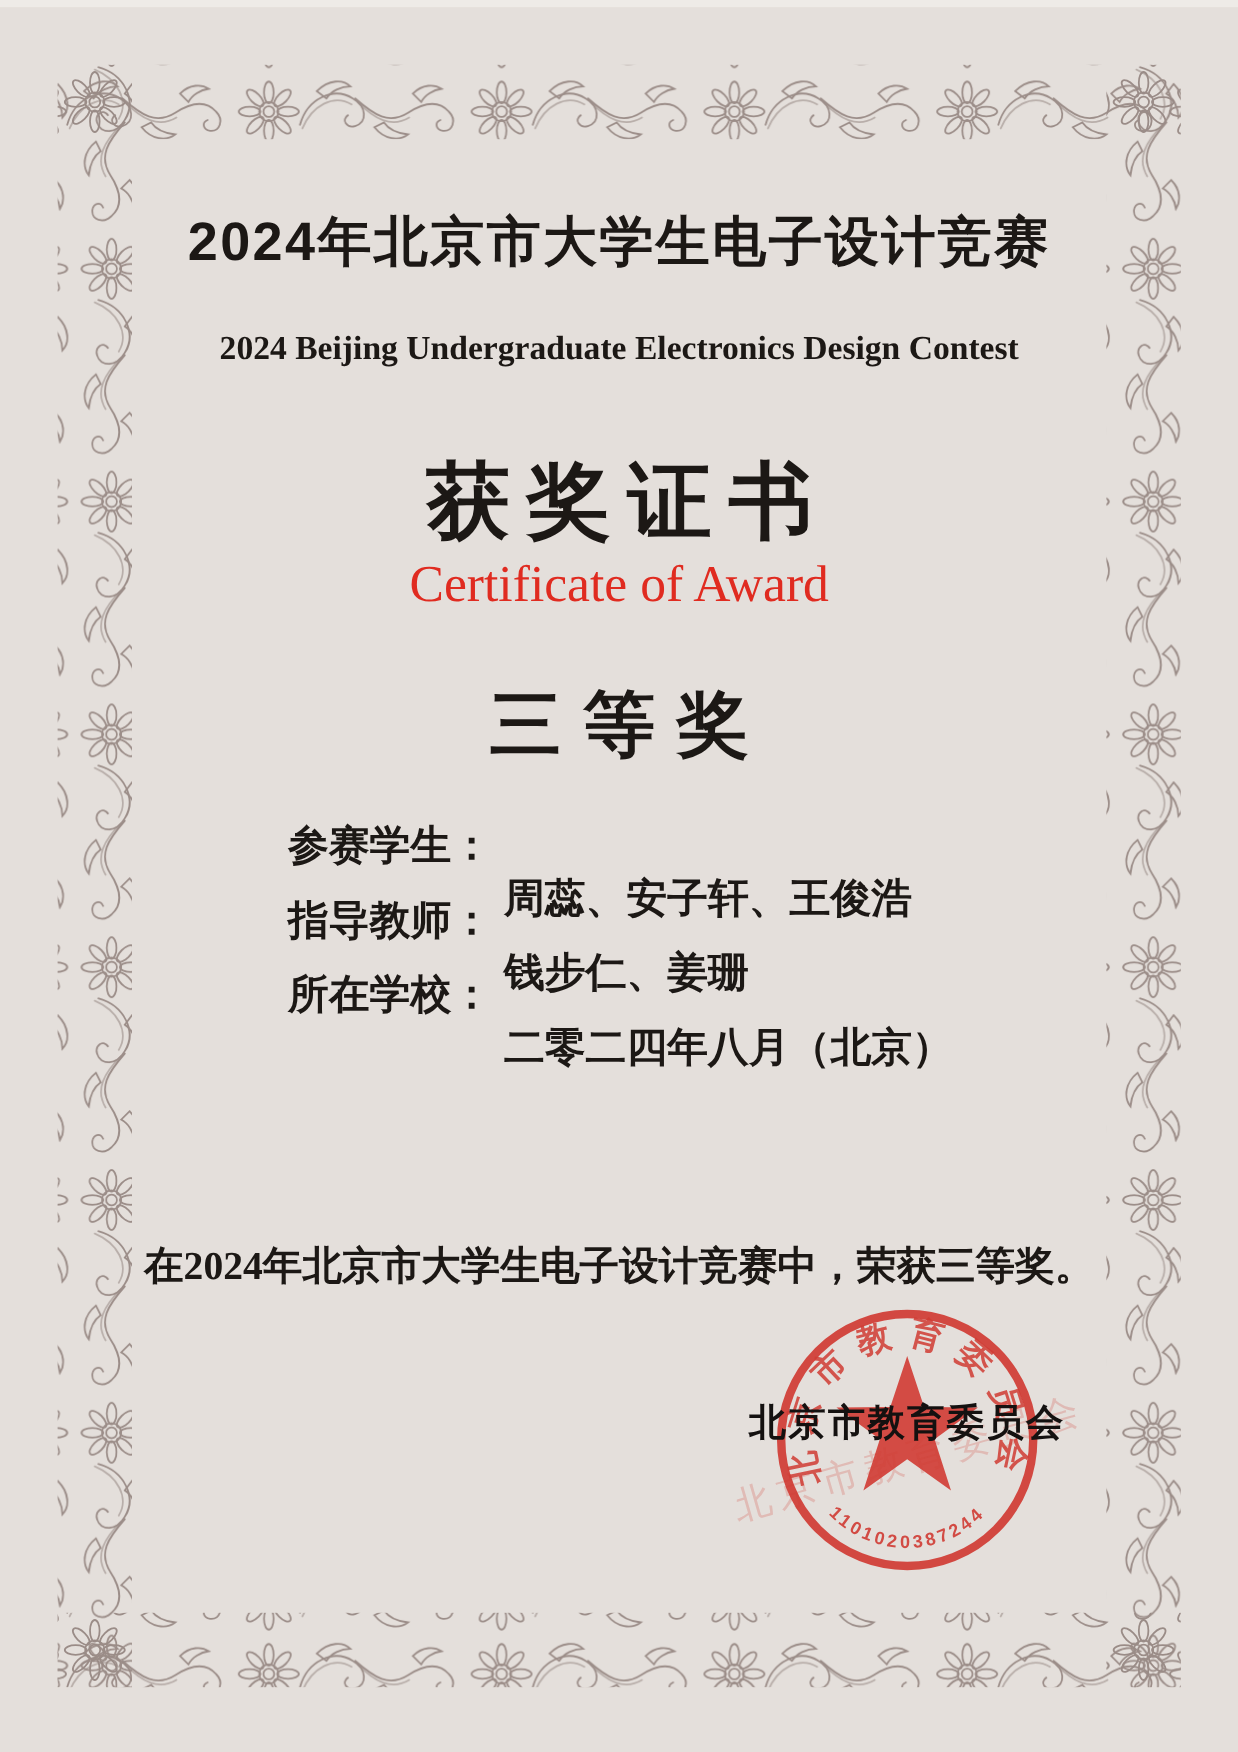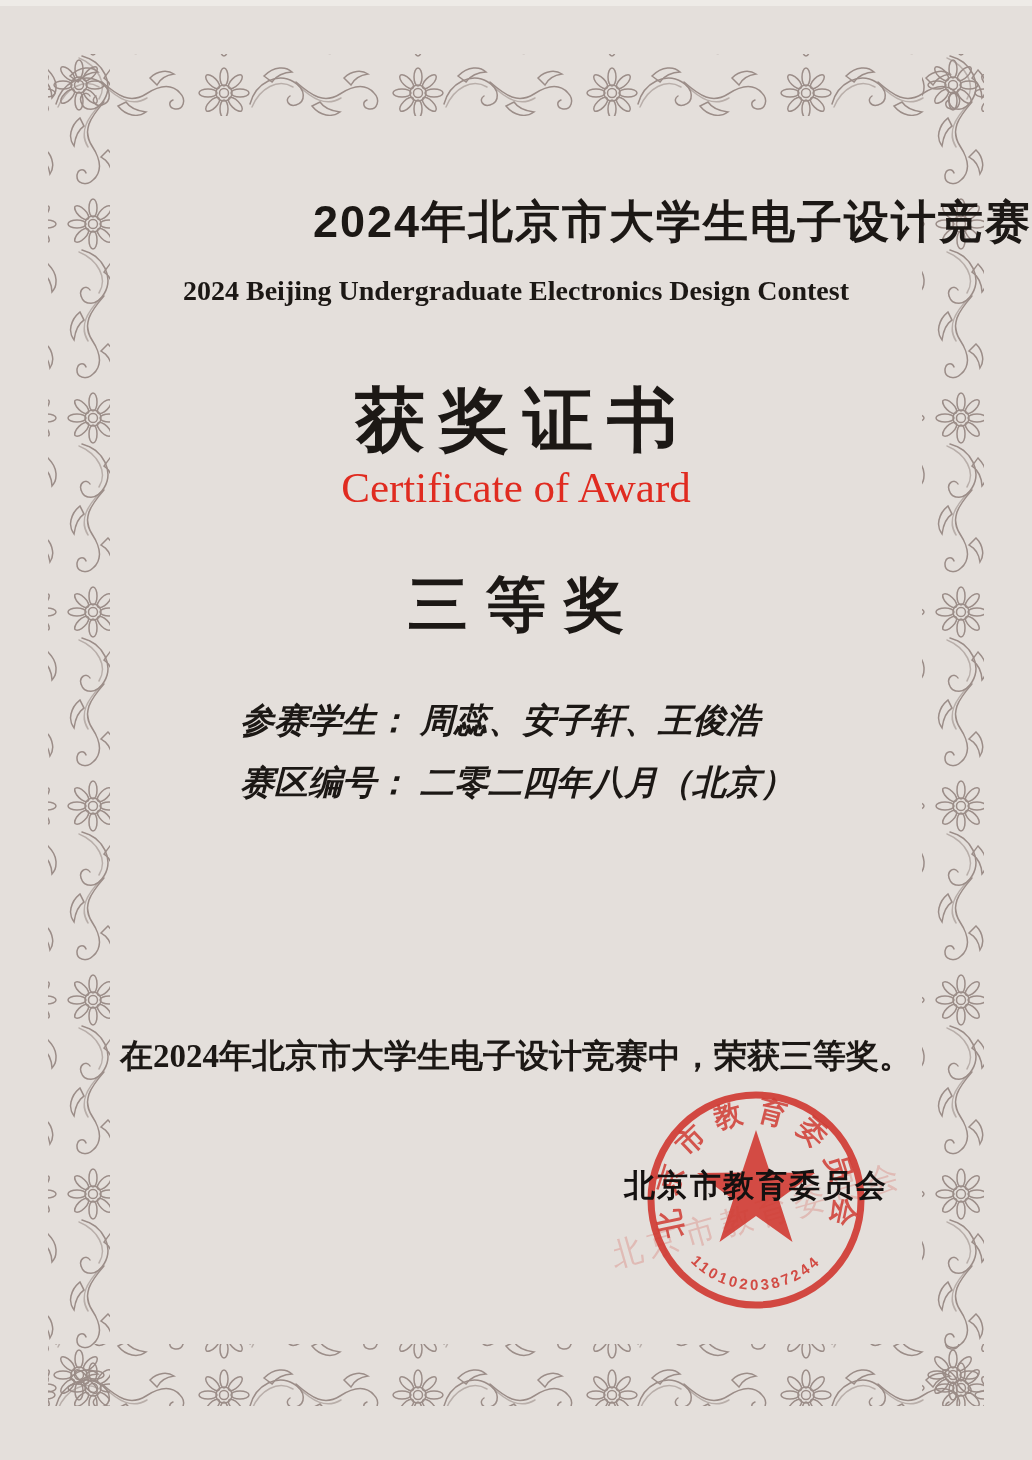--- a/index.html
+++ b/index.html
@@ -8,33 +8,33 @@
   }
   html,body{margin:0;padding:0;}
   body{background:#cfc9c5;font-family:"Liberation Serif",serif;}
   .page{
     position:relative; width:1032px; height:1460px;
     background:var(--background); overflow:hidden; margin:0 auto;
   }
   .scan-edge{position:absolute;top:0;left:0;width:100%;height:6px;background:#f0edea;opacity:.8;}
   .border-svg{position:absolute;top:0;left:0;width:1032px;height:1460px;}
   .abs{position:absolute;left:0;width:100%;text-align:center;white-space:nowrap;color:var(--ink);}
-  .title-zh{top:192px;font-family:"Liberation Sans",sans-serif;font-weight:bold;
-    font-size:45px;letter-spacing:2px;line-height:60px;text-align:right;}
+  .title-zh{top:172px;font-family:"Liberation Sans",sans-serif;font-weight:bold;
+    font-size:45px;letter-spacing:2px;line-height:60px;}
   .title-en{top:272px;font-family:"Liberation Serif",serif;font-weight:bold;
     font-size:28px;line-height:38px;}
-  .cert-zh{top:376px;font-family:Liberation Sans, sans-serif;font-weight:bold;
+  .cert-zh{top:376px;font-family:Liberation Serif, serif;font-weight:bold;
     font-size:70px;letter-spacing:14px;line-height:88px;text-indent:14px;}
   .cert-en{top:464px;font-family:"Liberation Serif",serif;font-size:43px;
     line-height:48px;color:var(--accent-red);}
   .award{top:566px;font-family:"DejaVu Serif",serif;font-weight:bold;
     font-size:60px;letter-spacing:18px;line-height:76px;text-indent:18px;}
   .fields{position:absolute;left:240px;top:682px;}
-  .field-row{display:flex;height:62px;align-items:flex-end;
-    font-size:34px;font-weight:bold;color:var(--ink);font-style:italic;}
+  .field-row{display:flex;height:62px;align-items:flex-start;
+    font-size:34px;font-weight:bold;color:var(--ink);}
   .field-label{width:180px;}
   .field-value{white-space:nowrap;margin-top:44px;}
   .statement{top:988px;font-size:33px;font-weight:bold;line-height:48px;margin-top:44px;}
   .seal-svg{position:absolute;left:614px;top:1058px;width:284px;height:284px;opacity:.93;}
   .seal-line{position:absolute;left:756px;transform:translateX(-50%);
     white-space:nowrap;color:#141110;font-weight:900;
     font-family:"Liberation Serif",serif;}
   .seal-line1{top:1168px;font-size:31px;line-height:36px;letter-spacing:2px;}
   .seal-line2{top:1222px;font-size:31px;line-height:36px;letter-spacing:7px;}
 </style>
@@ -95,21 +95,25 @@
   <div class="abs cert-en">Certificate of Award</div>
 
   <div class="abs award">三等奖</div>
 
   <div class="fields">
     <div class="field-row">
       <span class="field-label">参赛学生：</span>
       <span class="field-value">周蕊、安子轩、王俊浩</span>
     </div>
     <div class="field-row">
-      <span class="field-label">赛区编号：</span>
+      <span class="field-label">指导教师：</span>
+      <span class="field-value">钱步仁、姜珊</span>
+    </div>
+    <div class="field-row">
+      <span class="field-label">所在学校：</span>
       <span class="field-value">二零二四年八月（北京）</span>
     </div>
   </div>
 
   <div class="abs statement">在2024年北京市大学生电子设计竞赛中，荣获三等奖。</div>
 
   <svg class="seal-svg" viewBox="0 0 284 284" xmlns="http://www.w3.org/2000/svg">
     <circle cx="142" cy="142" r="105" fill="none" stroke="var(--seal-red)" stroke-width="7" opacity="0.92"></circle>
     <polygon fill="var(--seal-red)" opacity="0.9" points="142,72 156.1,114.6 201,115 164.8,141.4 178.5,184 142,158 105.5,184 119.2,141.4 83,115 127.9,114.6"></polygon>
     <text x="142" y="168" text-anchor="middle" transform="rotate(-16 142 152)" font-size="32" letter-spacing="6" fill="var(--seal-red)" opacity="0.22" font-family="Liberation Serif, serif">北京市教育委员会</text>

